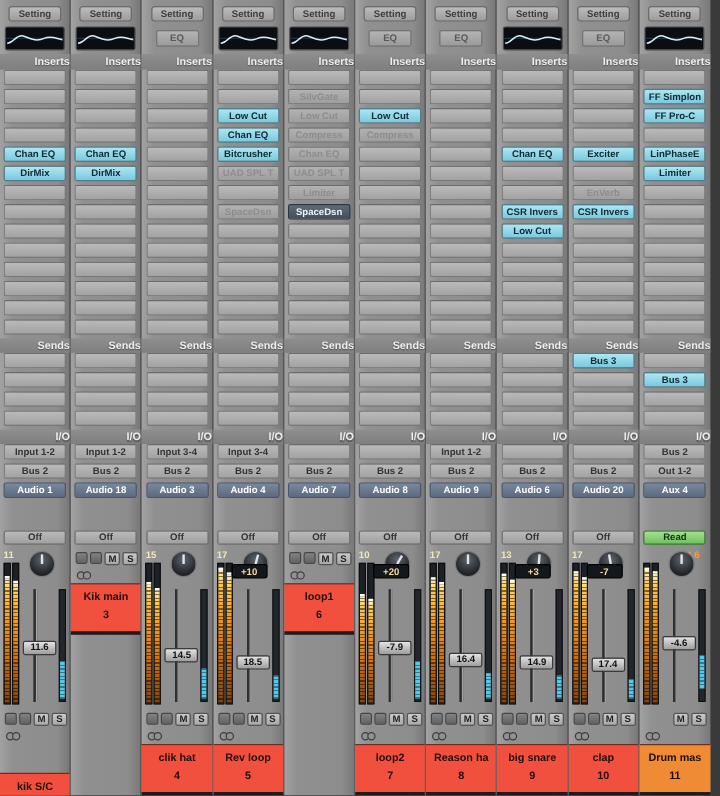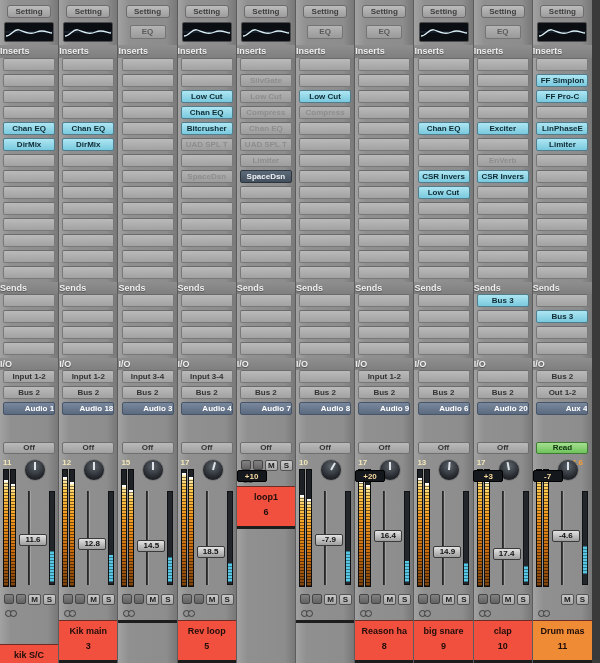--- a/index.html
+++ b/index.html
@@ -33,21 +33,21 @@
     border:1px solid #4d4d4d; border-radius:2px;
   }
   .eq-thumb svg { display:block; width:100%; height:100%; }
   .eq-text {
     width:36px; height:14px;
     background:linear-gradient(#b4b4b4,#9a9a9a);
     border:1px solid #747474; border-radius:2px;
     font:bold 8px/12px "Liberation Sans",sans-serif; color:#5a5a5a;
   }
   .band {
-    height:13px; text-align:left;
+    height:13px; text-align:right;
     font:bold 9px/13px "Liberation Sans",sans-serif;
     color:#efefef; text-shadow:0 1px 1px #4f4f4f;
     background:linear-gradient(#8e8e8e,#7f7f7f);
   }
   .band.small { height:12px; line-height:12px; }
   .slots { padding-top:0; }
   .slot {
     display:block; width:52px; height:13px; margin:0 auto 3px;
     background:linear-gradient(#bababa,#a2a2a2);
     border:1px solid #787878; border-top-color:#6b6b6b; border-radius:2px;
@@ -61,21 +61,21 @@
   .slot.disabled { color:#8d8d8d; background:linear-gradient(#b2b2b2,#9e9e9e); }
   .slot.selected {
     background:linear-gradient(#5d6a79,#434f5c);
     border-color:#2c343d; color:#eef2f5;
   }
   .track-label {
     display:block; width:52px; height:13px; margin:0 auto 3px;
     background:linear-gradient(#7a889e,#5c6a80);
     border:1px solid #47556a; border-radius:2px;
     font:bold 8px/12px "Liberation Sans",sans-serif; color:#fff;
-    text-align:right; overflow:hidden;
+    text-align:center; overflow:hidden;
   }
   .group-gap { height:24px; }
   .autom {
     display:block; width:52px; height:12px; margin:0 auto 3px;
     background:linear-gradient(#bababa,#a0a0a0);
     border:1px solid #6f6f6f; border-radius:2px;
     font:bold 8px/10px "Liberation Sans",sans-serif; color:#333;
   }
   .autom.read {
     background:linear-gradient(#a5e090,#6fc25c);
@@ -96,21 +96,21 @@
   }
   .needle {
     position:absolute; left:calc(50% - 1px); bottom:50%;
     width:2px; height:8px; background:#dfe5ea;
     transform-origin:50% 100%;
   }
   .pan-val {
     position:absolute; top:13px; left:15px; width:30px; height:12px;
     background:#14171b; border:1px solid #000; border-radius:2px;
     color:#f8dba2; font:bold 8px/11px "Liberation Sans",sans-serif;
-    text-align:center; z-index:3;margin-left:44px;
+    text-align:center; z-index:3;
   }
   .meter {
     position:absolute; top:12px; height:118px; width:6px;
     background:#1d2025; border:1px solid #0b0d0f;
   }
   .m-l { left:3px; } .m-r { left:10px; }
   .meter .fill {
     position:absolute; left:0; right:0; bottom:0;
     background:linear-gradient(to top,#7e430b,#c96d10 35%,#f0961d 65%,#ffc84e 90%,#ffedb0);
   }
@@ -304,40 +304,20 @@
 
     <div class="band small">I/O</div>
     <button class="slot">Input 1-2</button>
     <button class="slot">Bus 2</button>
     <button class="track-label">Audio 18</button>
 
     <div class="group-gap"></div>
 
     <button class="autom">Off</button>
 
-    <div class="fader-zone">
-      <span class="peak">12</span>
-      <div class="knob">
-        <div class="needle" style="transform: rotate(0deg);"></div>
-      </div>
-
-      <div class="meter m-l">
-        <div class="fill" style="height: 92%;"></div>
-          <div class="mcap" style="bottom: 92%;"></div>
-      </div>
-      <div class="meter m-r">
-        <div class="fill" style="height: 88%;"></div>
-          <div class="mcap" style="bottom: 88%;"></div>
-      </div>
-      <div class="groove"></div>
-      <div class="fader-cap" style="top: 81px;">12.8</div>
-      <div class="cyan-track">
-        <div class="cyan-fill" style="top: 68%; height: 30%;"></div>
-      </div>
-    </div>
 
     <div class="ms-row">
       <button class="mini"></button>
       <button class="mini"></button>
       <button class="ms">M</button>
       <button class="ms">S</button>
     </div>
 
     <div class="fmt-row">
       <span class="circ"></span>
@@ -419,20 +399,24 @@
       <button class="mini"></button>
       <button class="ms">M</button>
       <button class="ms">S</button>
     </div>
 
     <div class="fmt-row">
       <span class="circ"></span>
       <span class="circ"></span>
     </div>
 
+    <div class="nameplate" style="background: rgb(242, 80, 62);">
+      <div class="nm">clik hat</div>
+      <div class="num">4</div>
+    </div>
     <div class="foot"></div>
   </div>
     <div class="strip">
     <button class="setting">Setting</button>
 
     <div class="eq-wrap">
       <div class="eq-thumb">
         <svg viewBox="0 0 50 18" preserveAspectRatio="none">
           <line x1="0" y1="9" x2="50" y2="9" stroke="#223040" stroke-width="1"></line>
           <path d="M1 13 C7 13 9 5 15 7 S26 12 33 9 S45 10 49 10" fill="none" stroke="#d9eef5" stroke-width="1.3"></path>
@@ -651,20 +635,24 @@
       <button class="mini"></button>
       <button class="ms">M</button>
       <button class="ms">S</button>
     </div>
 
     <div class="fmt-row">
       <span class="circ"></span>
       <span class="circ"></span>
     </div>
 
+    <div class="nameplate" style="background: rgb(242, 80, 62);">
+      <div class="nm">loop2</div>
+      <div class="num">7</div>
+    </div>
     <div class="foot"></div>
   </div>
     <div class="strip">
     <button class="setting">Setting</button>
 
     <div class="eq-wrap">
 
       <button class="eq-text">EQ</button>
     </div>
 
@@ -711,21 +699,21 @@
 
       <div class="meter m-l">
         <div class="fill" style="height: 89%;"></div>
           <div class="mcap" style="bottom: 89%;"></div>
       </div>
       <div class="meter m-r">
         <div class="fill" style="height: 85%;"></div>
           <div class="mcap" style="bottom: 85%;"></div>
       </div>
       <div class="groove"></div>
-      <div class="fader-cap" style="top: 73px;">16.4</div>
+      <div class="fader-cap" style="top: 87px;">16.4</div>
       <div class="cyan-track">
         <div class="cyan-fill" style="top: 75%; height: 23%;"></div>
       </div>
     </div>
 
     <div class="ms-row">
       <button class="mini"></button>
       <button class="mini"></button>
       <button class="ms">M</button>
       <button class="ms">S</button>

